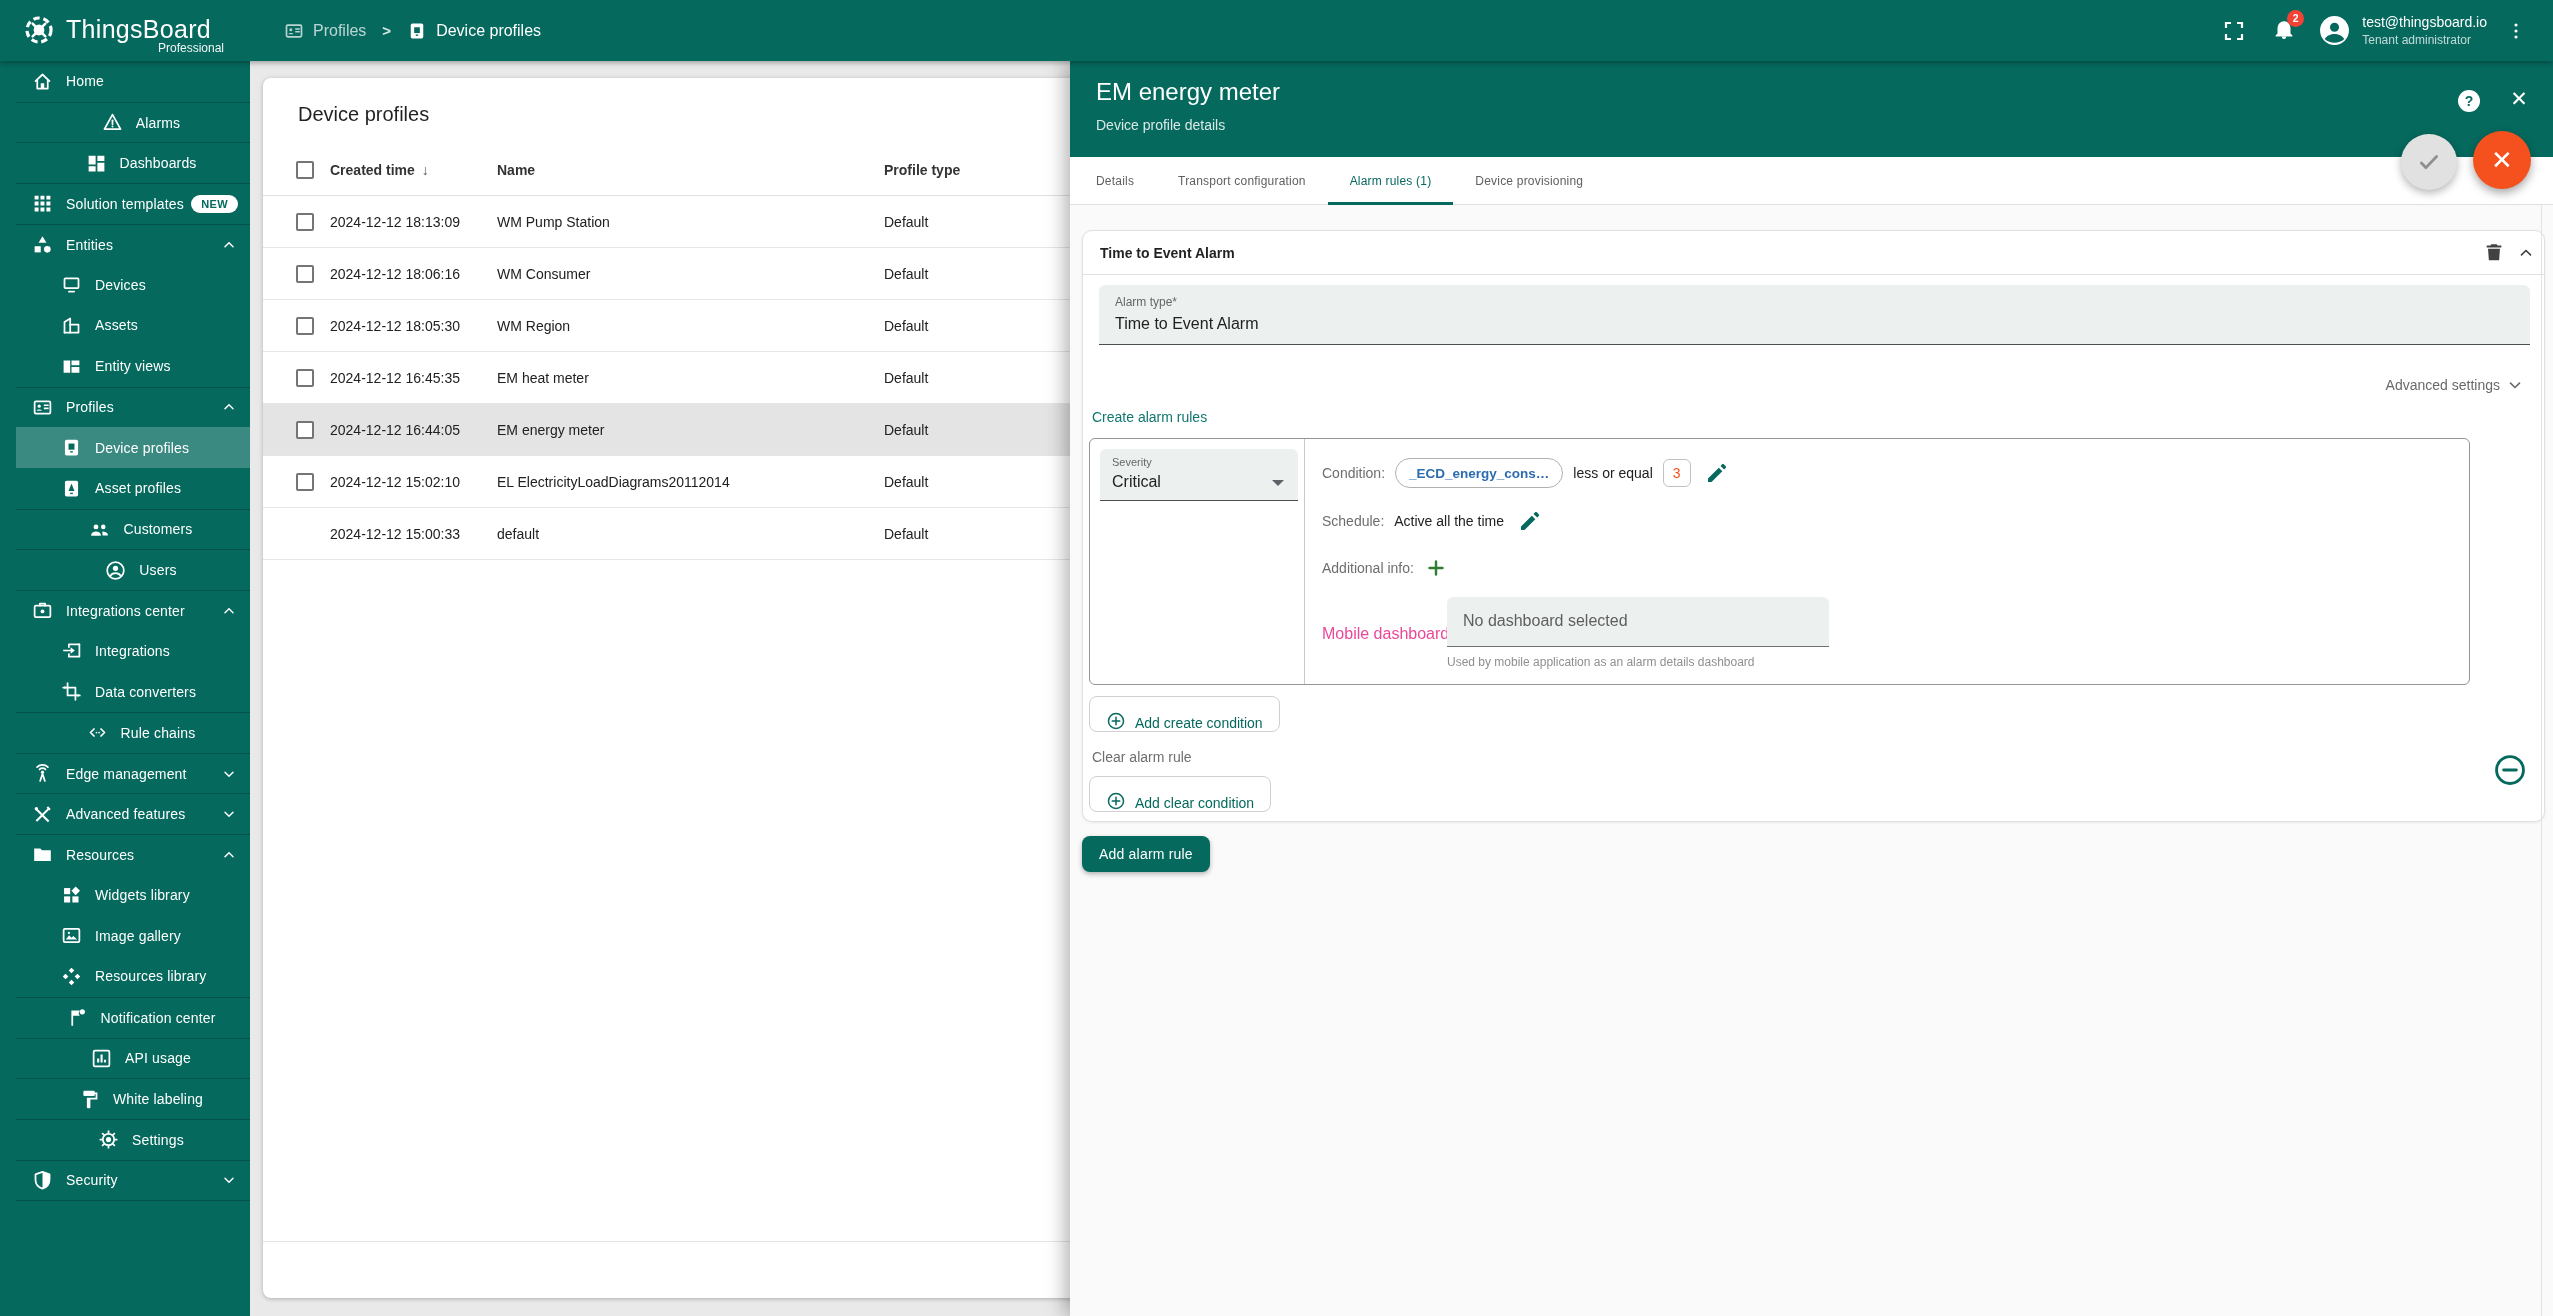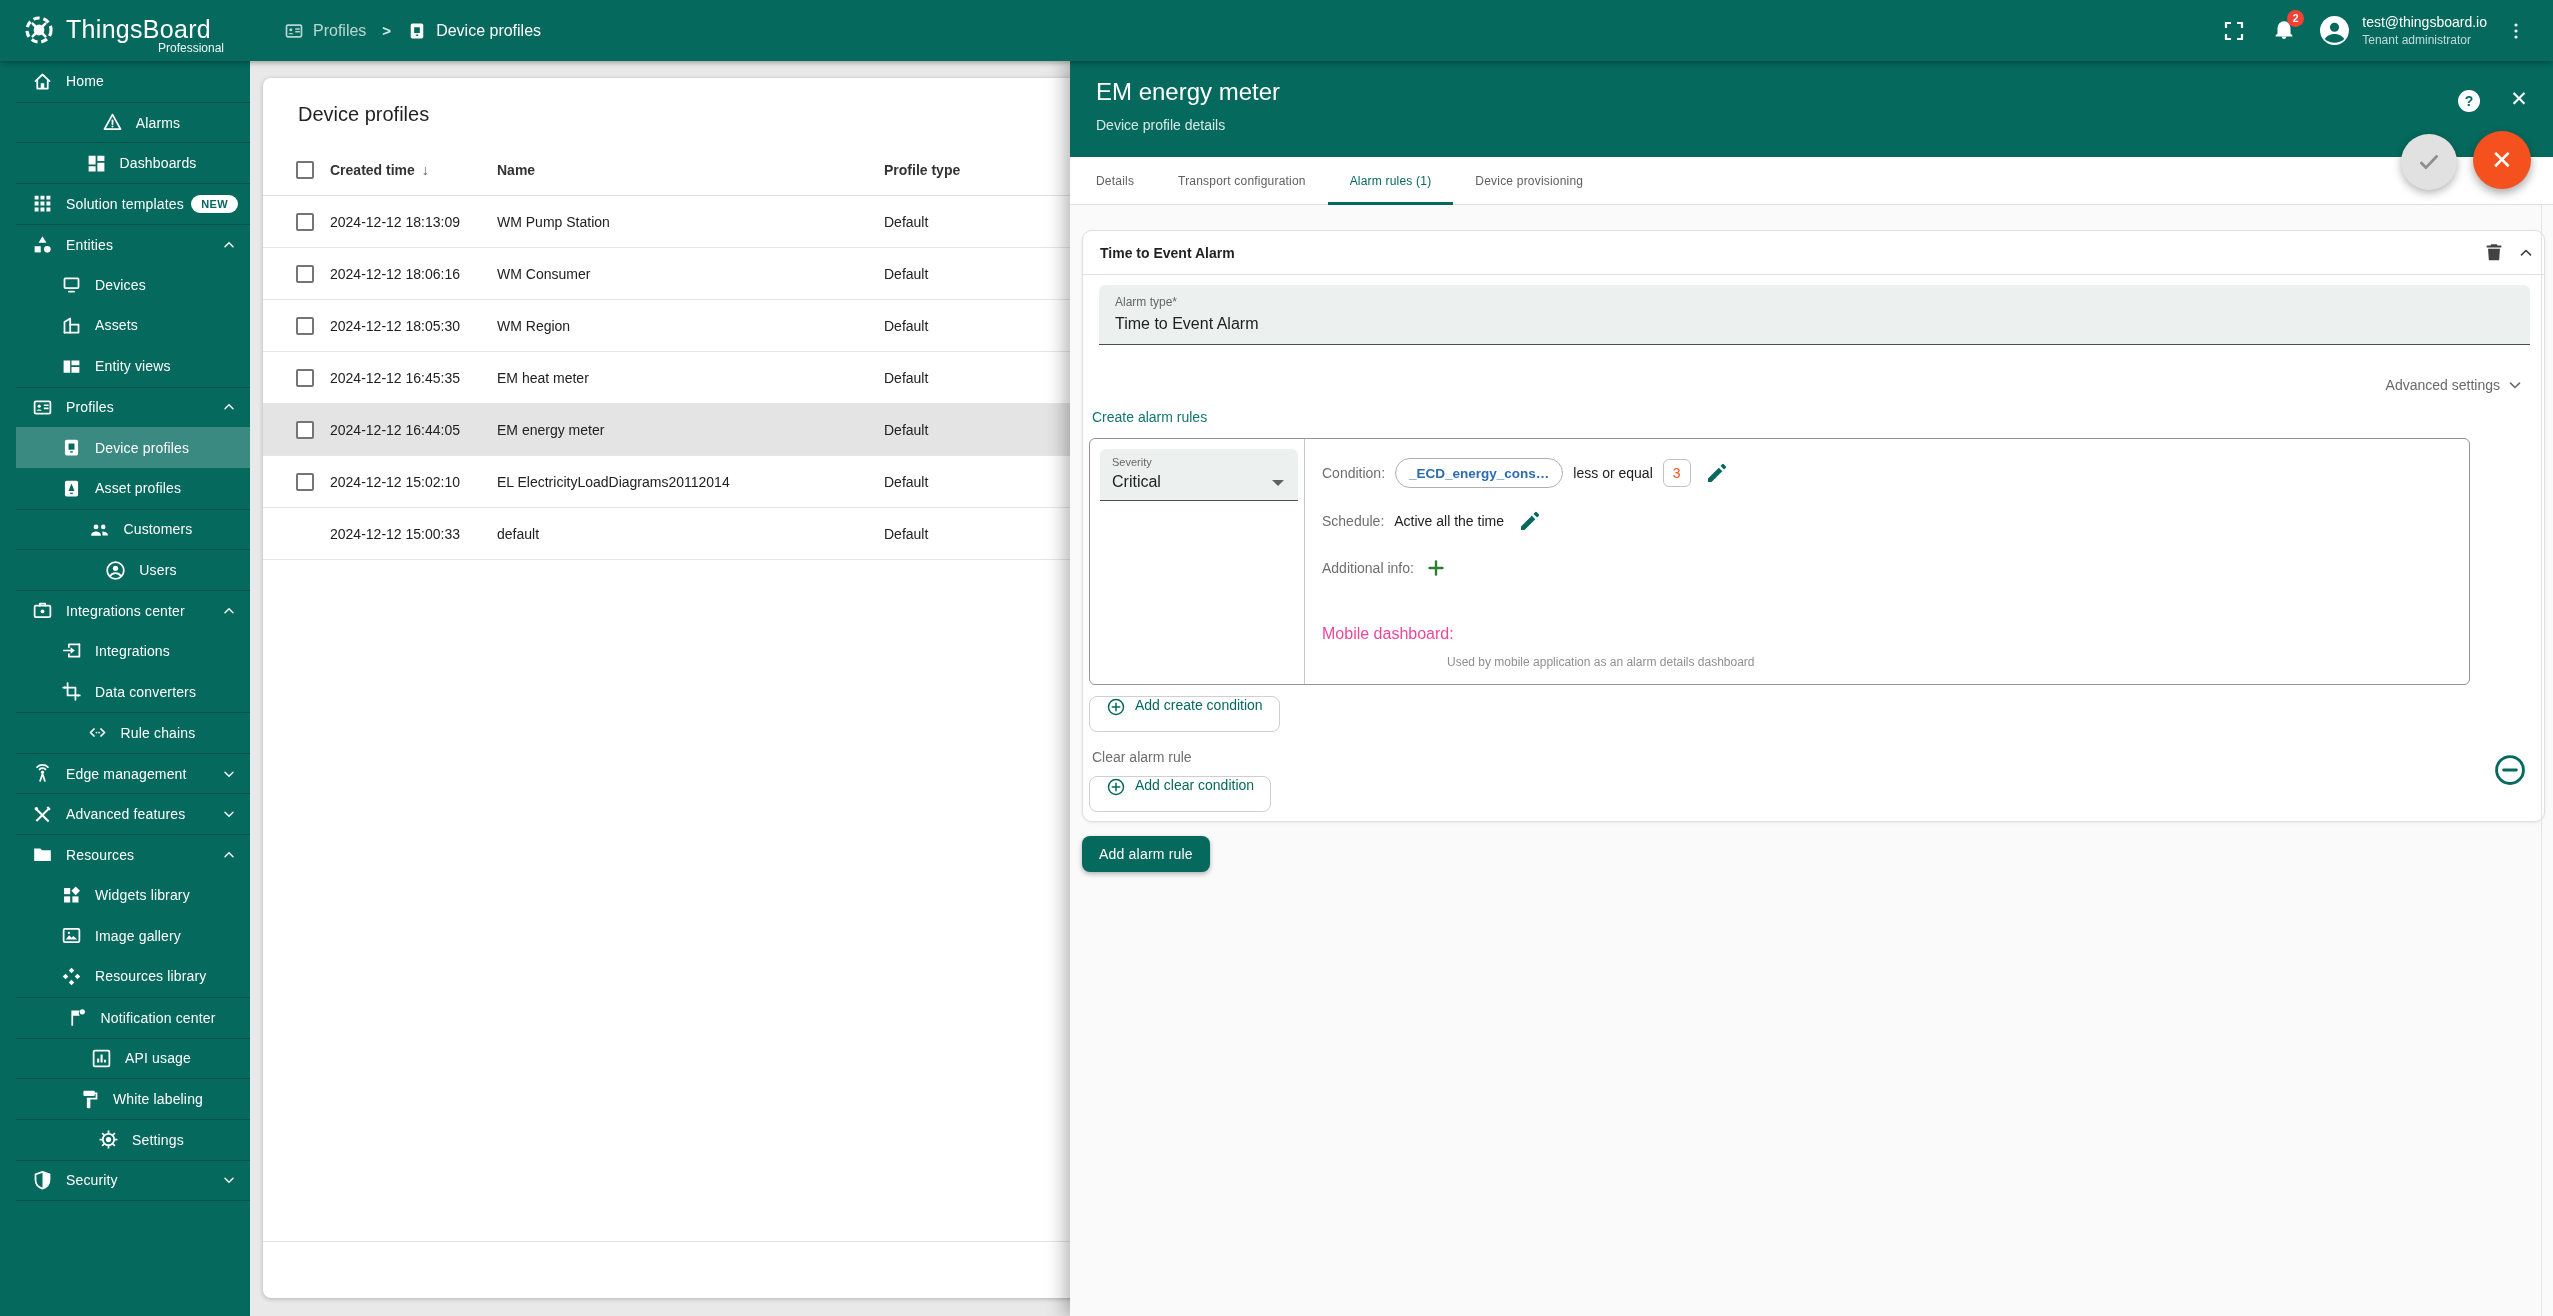--- a/index.html
+++ b/index.html
@@ -105,21 +105,21 @@
   .cond-text{ font-size:14px; color:#212121; }
   .chip{ height:30px; border:1px solid #b0b0b0; border-radius:15px; display:flex; align-items:center; padding:0 13px; font-size:13.5px; font-weight:700; color:var(--chipblue); cursor:pointer; background:#fff; }
   .val-box{ height:28px; min-width:28px; border:1px solid #c2c2c2; border-radius:6px; display:flex; align-items:center; justify-content:center; padding:0 6px; font-size:14px; font-weight:500; color:var(--orange); }
   .pencil-btn{ width:24px; height:24px; color:var(--teal); background:none; border:none; cursor:pointer; margin-left:4px; }
   .plus-btn{ width:24px; height:24px; color:#2e7d32; background:none; border:none; cursor:pointer; }
   .md-label{ position:absolute; left:232px; top:186px; font-size:16px; color:#ec4899; }
   .md-field{ position:absolute; left:357px; top:158px; width:382px; height:50px; background:var(--fieldbg); border-radius:6px 6px 0 0; border-bottom:1px solid #6f6f6f; cursor:pointer; }
   .md-placeholder{ position:absolute; left:16px; top:15px; font-size:16px; color:#5e5e5e; }
   .md-hint{ position:absolute; left:357px; top:216px; font-size:12px; color:#8f8f8f; }
   .remove-rule-btn{ position:absolute; left:1403px; top:314px; width:34px; height:34px; color:var(--teal); background:none; border:none; cursor:pointer; }
-  .outline-btn{ position:absolute; height:36px; display:flex; align-items:flex-start; gap:9px; padding:0 16px; background:#fff; border:1px solid #cfcfcf; border-radius:8px; font-size:14px; font-weight:500; color:var(--teal); cursor:pointer; font-family:inherit; }
+  .outline-btn{ position:absolute; height:36px; display:flex; align-items:flex-end; gap:9px; padding:0 16px; background:#fff; border:1px solid #cfcfcf; border-radius:8px; font-size:14px; font-weight:500; color:var(--teal); cursor:pointer; font-family:inherit; }
   .outline-btn .oi{ width:20px; height:20px; display:flex; }
   .add-create{ left:6px; top:465px; }
   .clear-label{ position:absolute; left:9px; top:518px; font-size:14px; color:#6e6e6e; }
   .add-clear{ left:6px; top:545px; }
   .primary-btn{ position:absolute; left:12px; top:631px; height:36px; padding:0 17px; background:var(--teal); border:none; border-radius:8px; color:#fff; font-size:14px; font-weight:500; letter-spacing:.2px; cursor:pointer; box-shadow:0 2px 5px rgba(0,0,0,.3); font-family:inherit; }
 </style>
 </head>
 <body>
 
 <header class="topbar">
@@ -622,20 +622,23 @@
         </div>
 
         <div class="cond-row" style="top:113px">
           <span class="cond-label">Additional info:</span>
           <button class="plus-btn"><svg viewBox="0 0 24 24" width="100%" height="100%">
                 <path d="M12 5.5v13M5.5 12h13" stroke="currentColor" stroke-width="2.4" stroke-linecap="round"></path>
               </svg></button>
         </div>
 
         <span class="md-label">Mobile dashboard:</span>
+        <div class="md-field">
+          <span class="md-placeholder">No dashboard selected</span>
+        </div>
         <div class="md-hint">Used by mobile application as an alarm details dashboard</div>
 
         <button class="remove-rule-btn"><svg viewBox="0 0 24 24" width="100%" height="100%">
               <circle cx="12" cy="12" r="9.5" fill="none" stroke="currentColor" stroke-width="2"></circle>
               <path d="M7.5 12h9" stroke="currentColor" stroke-width="2" stroke-linecap="round"></path>
             </svg></button>
       </div>
 
       <button class="outline-btn add-create">
         <span class="oi">

